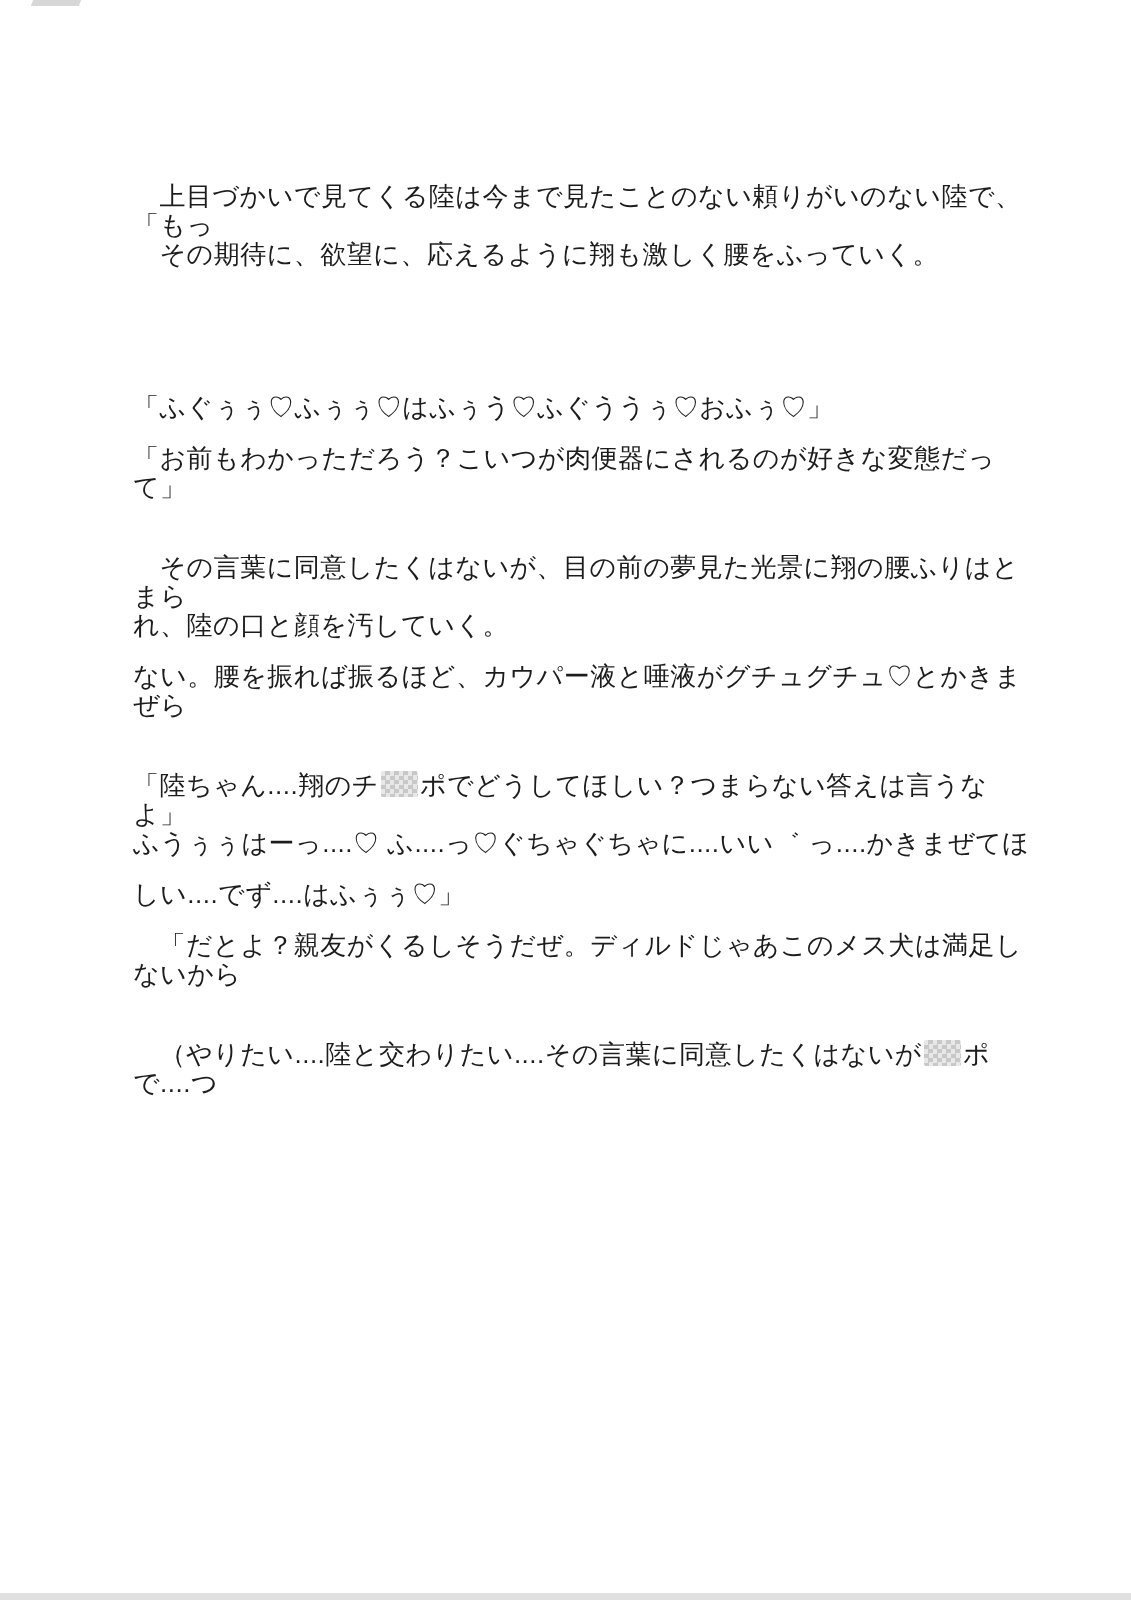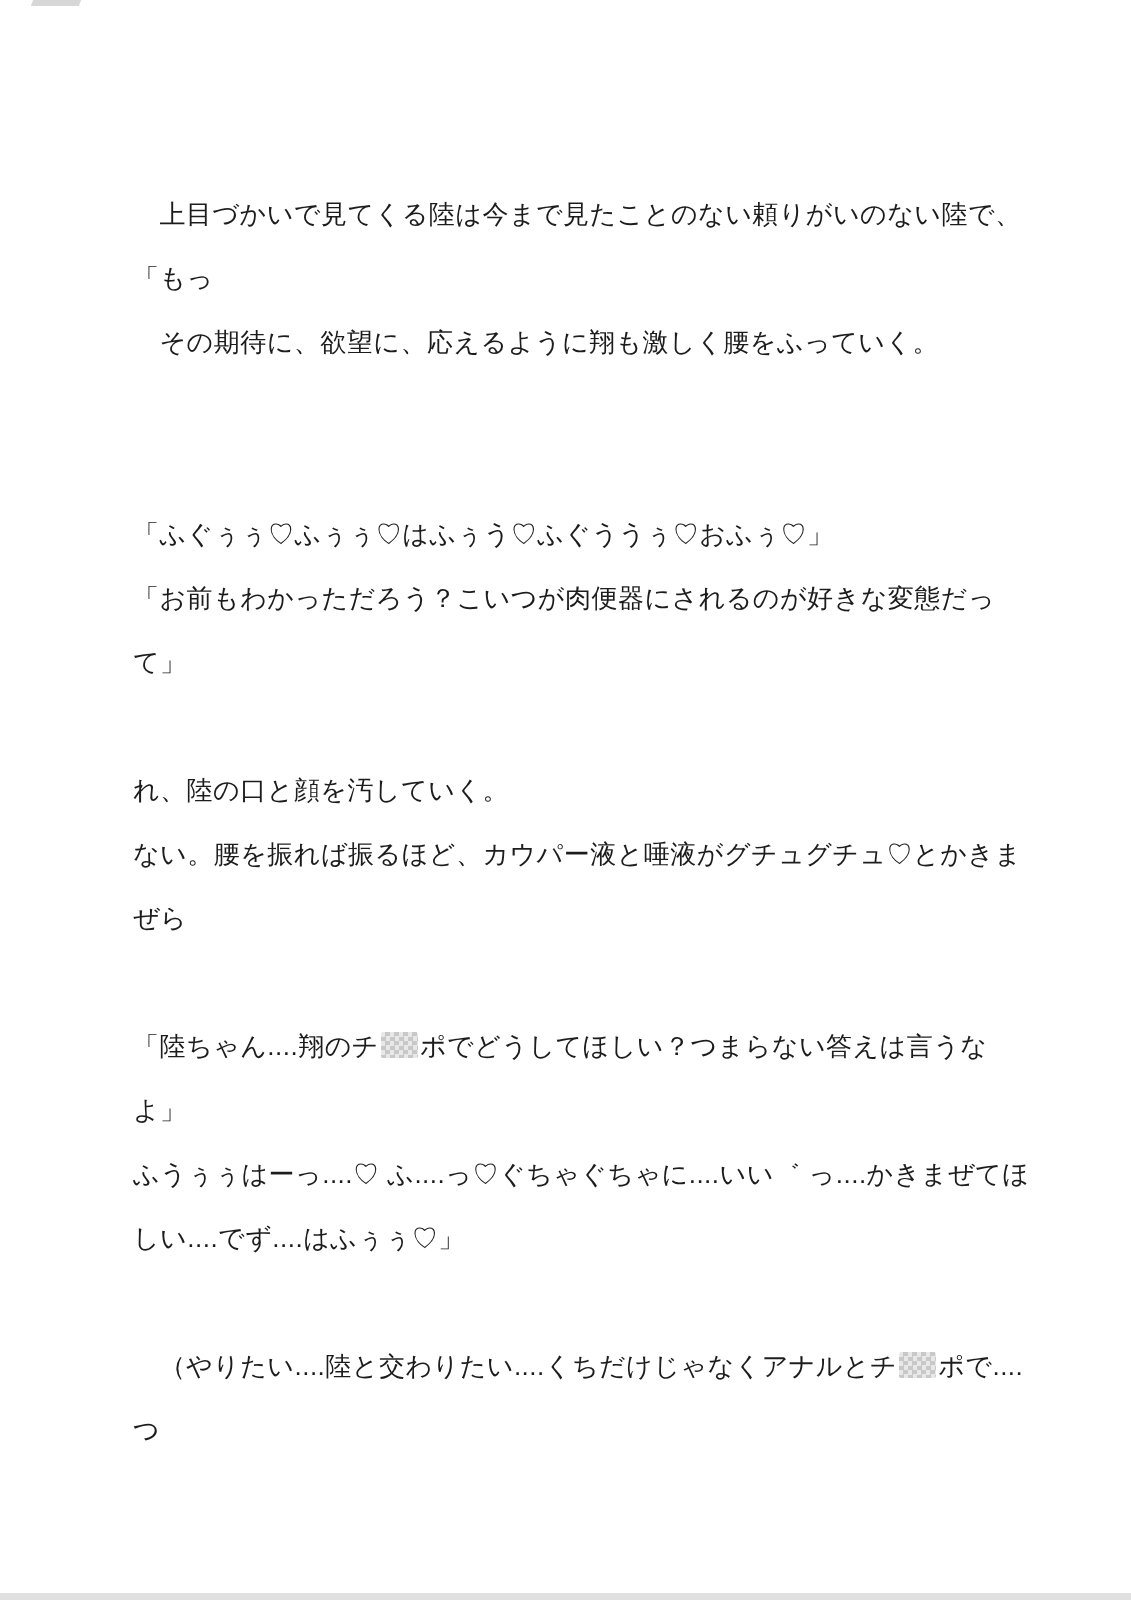--- a/index.html
+++ b/index.html
@@ -17,21 +17,21 @@
   .doc {
     position: absolute;
     left: 133px;
     top: 182px;
     width: 900px;
     font-size: 26px;
     color: var(--text-color, #1c1c1c);
     letter-spacing: 0.5px;
   }
   .line {
-    line-height: 64px;
+    line-height: 29px;
     min-height: 51px;
     white-space: pre-wrap;
   }
   .mosaic {
     display: inline-block;
     width: 37px;
     height: 26px;
     margin: 0 2px;
     vertical-align: -3px;
     border-radius: 2px;
@@ -63,23 +63,25 @@
 <div class="artifact-top"></div>
 
 <div class="doc">
     <div class="line"><span>　上目づかいで見てくる陸は今まで見たことのない頼りがいのない陸で、「もっ</span></div>
     <div class="line"><span>　その期待に、欲望に、応えるように翔も激しく腰をふっていく。</span></div>
     <div class="line">&nbsp;</div>
     <div class="line">&nbsp;</div>
     <div class="line"><span>「ふぐぅぅ♡ふぅぅ♡はふぅう♡ふぐううぅ♡おふぅ♡」</span></div>
     <div class="line"><span>「お前もわかっただろう？こいつが肉便器にされるのが好きな変態だって」</span></div>
     <div class="line">&nbsp;</div>
+    <div class="line"><span>　その言葉に同意したくはないが、目の前の夢見た光景に翔の腰ふりはとまら</span></div>
     <div class="line"><span>れ、陸の口と顔を汚していく。</span></div>
     <div class="line"><span>ない。腰を振れば振るほど、カウパー液と唾液がグチュグチュ♡とかきまぜら</span></div>
     <div class="line">&nbsp;</div>
     <div class="line"><span>「陸ちゃん....翔のチ</span><span class="mosaic"></span><span>ポでどうしてほしい？つまらない答えは言うなよ」</span></div>
     <div class="line"><span>ふうぅぅはーっ....♡ ふ....っ♡ぐちゃぐちゃに....いい゛ っ....かきまぜてほ</span></div>
     <div class="line"><span>しい....でず....はふぅぅ♡」</span></div>
+    <div class="line"><span>　「だとよ？親友がくるしそうだぜ。ディルドじゃあこのメス犬は満足しないから</span></div>
     <div class="line">&nbsp;</div>
-    <div class="line"><span>　（やりたい....陸と交わりたい....くちだけじゃなくアナルとチ</span><span class="mosaic"></span><span>ポで....つ</span></div>
+    <div class="line"><span>　（やりたい....陸と交わりたい....その言葉に同意したくはないが</span><span class="mosaic"></span><span>ポで....つ</span></div>
   </div>
 
 <div class="artifact-bottom"></div>
 
 </body></html>

